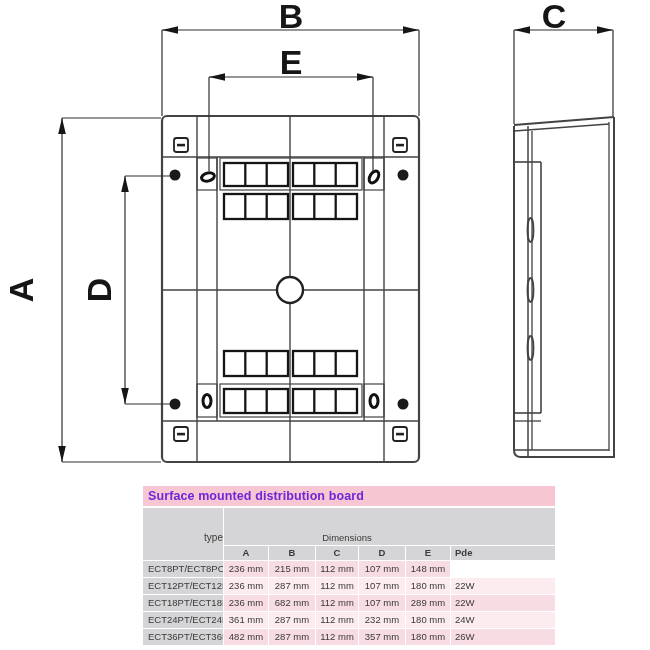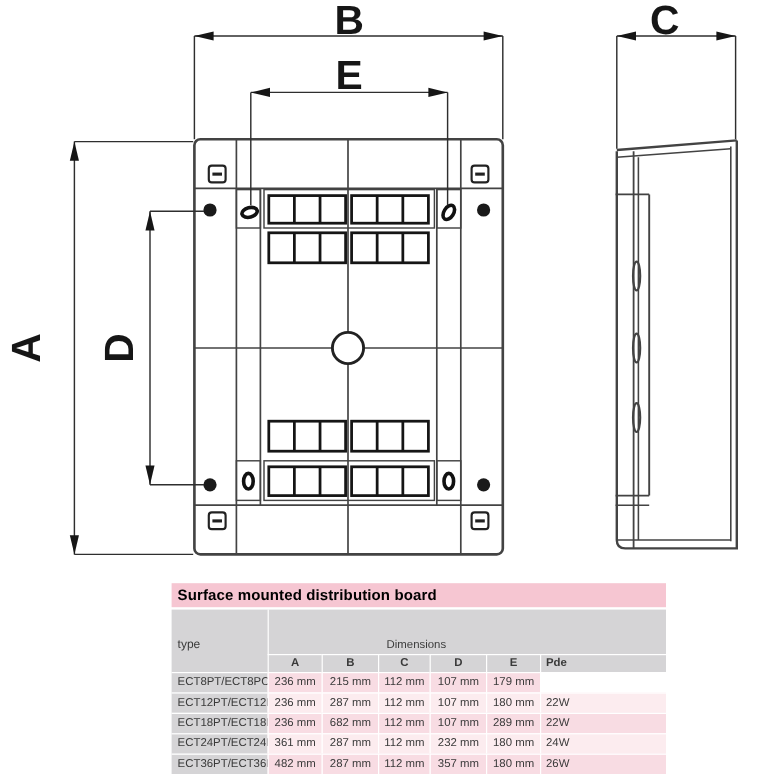--- a/index.html
+++ b/index.html
@@ -15,31 +15,31 @@
   .dim-label { font-size:34px; }
 
   
   .spec-table {
     position:absolute; left:143px; top:486px; width:412px;
     color:#3a3a3a; box-sizing:border-box;
   }
   .spec-table * { box-sizing:border-box; }
   .tbl-title {
     height:20px; line-height:20px; background:#f6c6d2;
-    font-weight:bold; font-size:12.5px; color:#000000; padding-left:5px;
+    font-weight:bold; font-size:12.5px; color:#6d28d9; padding-left:5px;
     letter-spacing:0.1px;
   }
   .tbl-header {
     margin-top:2px;
     display:grid;
     grid-template-columns:80px 45px 47px 43px 47px 45px 105px;
     grid-template-rows:37px 15px;
     background:#d5d4d6;
   }
-  .h-type { grid-column:1; grid-row:1; align-self:end; font-size:10px; padding:0 0 2px 5px; }
+  .h-type { grid-column:1; grid-row:1; align-self:end; font-size:10px; padding:0 0 2px 5px;text-align:right; }
   .h-dims { grid-column:2/7; grid-row:1; align-self:stretch; display:flex; align-items:flex-end; justify-content:center;
             font-size:9.5px; padding-bottom:2px; border-left:1px solid #fff;padding-left:20px; }
   .h-power { grid-column:7; grid-row:1; font-size:8.5px; line-height:1.25; padding:2px 2px 0 4px; border-left:1px solid #fff; }
   .h-sub { grid-row:2; font-size:9.5px; font-weight:600; text-align:center; line-height:14px; border-top:1px solid #fff; border-left:1px solid #fff; }
   .h-sub.first { border-left:none; border-top:none; }
   .h-sub.pde { text-align:left; padding-left:4px; }
 
   .t-row {
     display:grid;
     grid-template-columns:80px 45px 47px 43px 47px 45px 105px;
@@ -224,21 +224,21 @@
       <div class="h-sub">E</div>
       <div class="h-sub pde">Pde</div>
     </div>
 
     <div class="t-row odd">
       <div class="t-cell type">ECT8PT/ECT8PO</div>
       <div class="t-cell">236 mm</div>
       <div class="t-cell">215 mm</div>
       <div class="t-cell">112 mm</div>
       <div class="t-cell">107 mm</div>
-      <div class="t-cell">179 mm</div>
+      <div class="t-cell">148 mm</div>
     </div>
     <div class="t-row even">
       <div class="t-cell type">ECT12PT/ECT12PO</div>
       <div class="t-cell">236 mm</div>
       <div class="t-cell">287 mm</div>
       <div class="t-cell">112 mm</div>
       <div class="t-cell">107 mm</div>
       <div class="t-cell">180 mm</div>
       <div class="t-cell pde">22W</div>
     </div>

